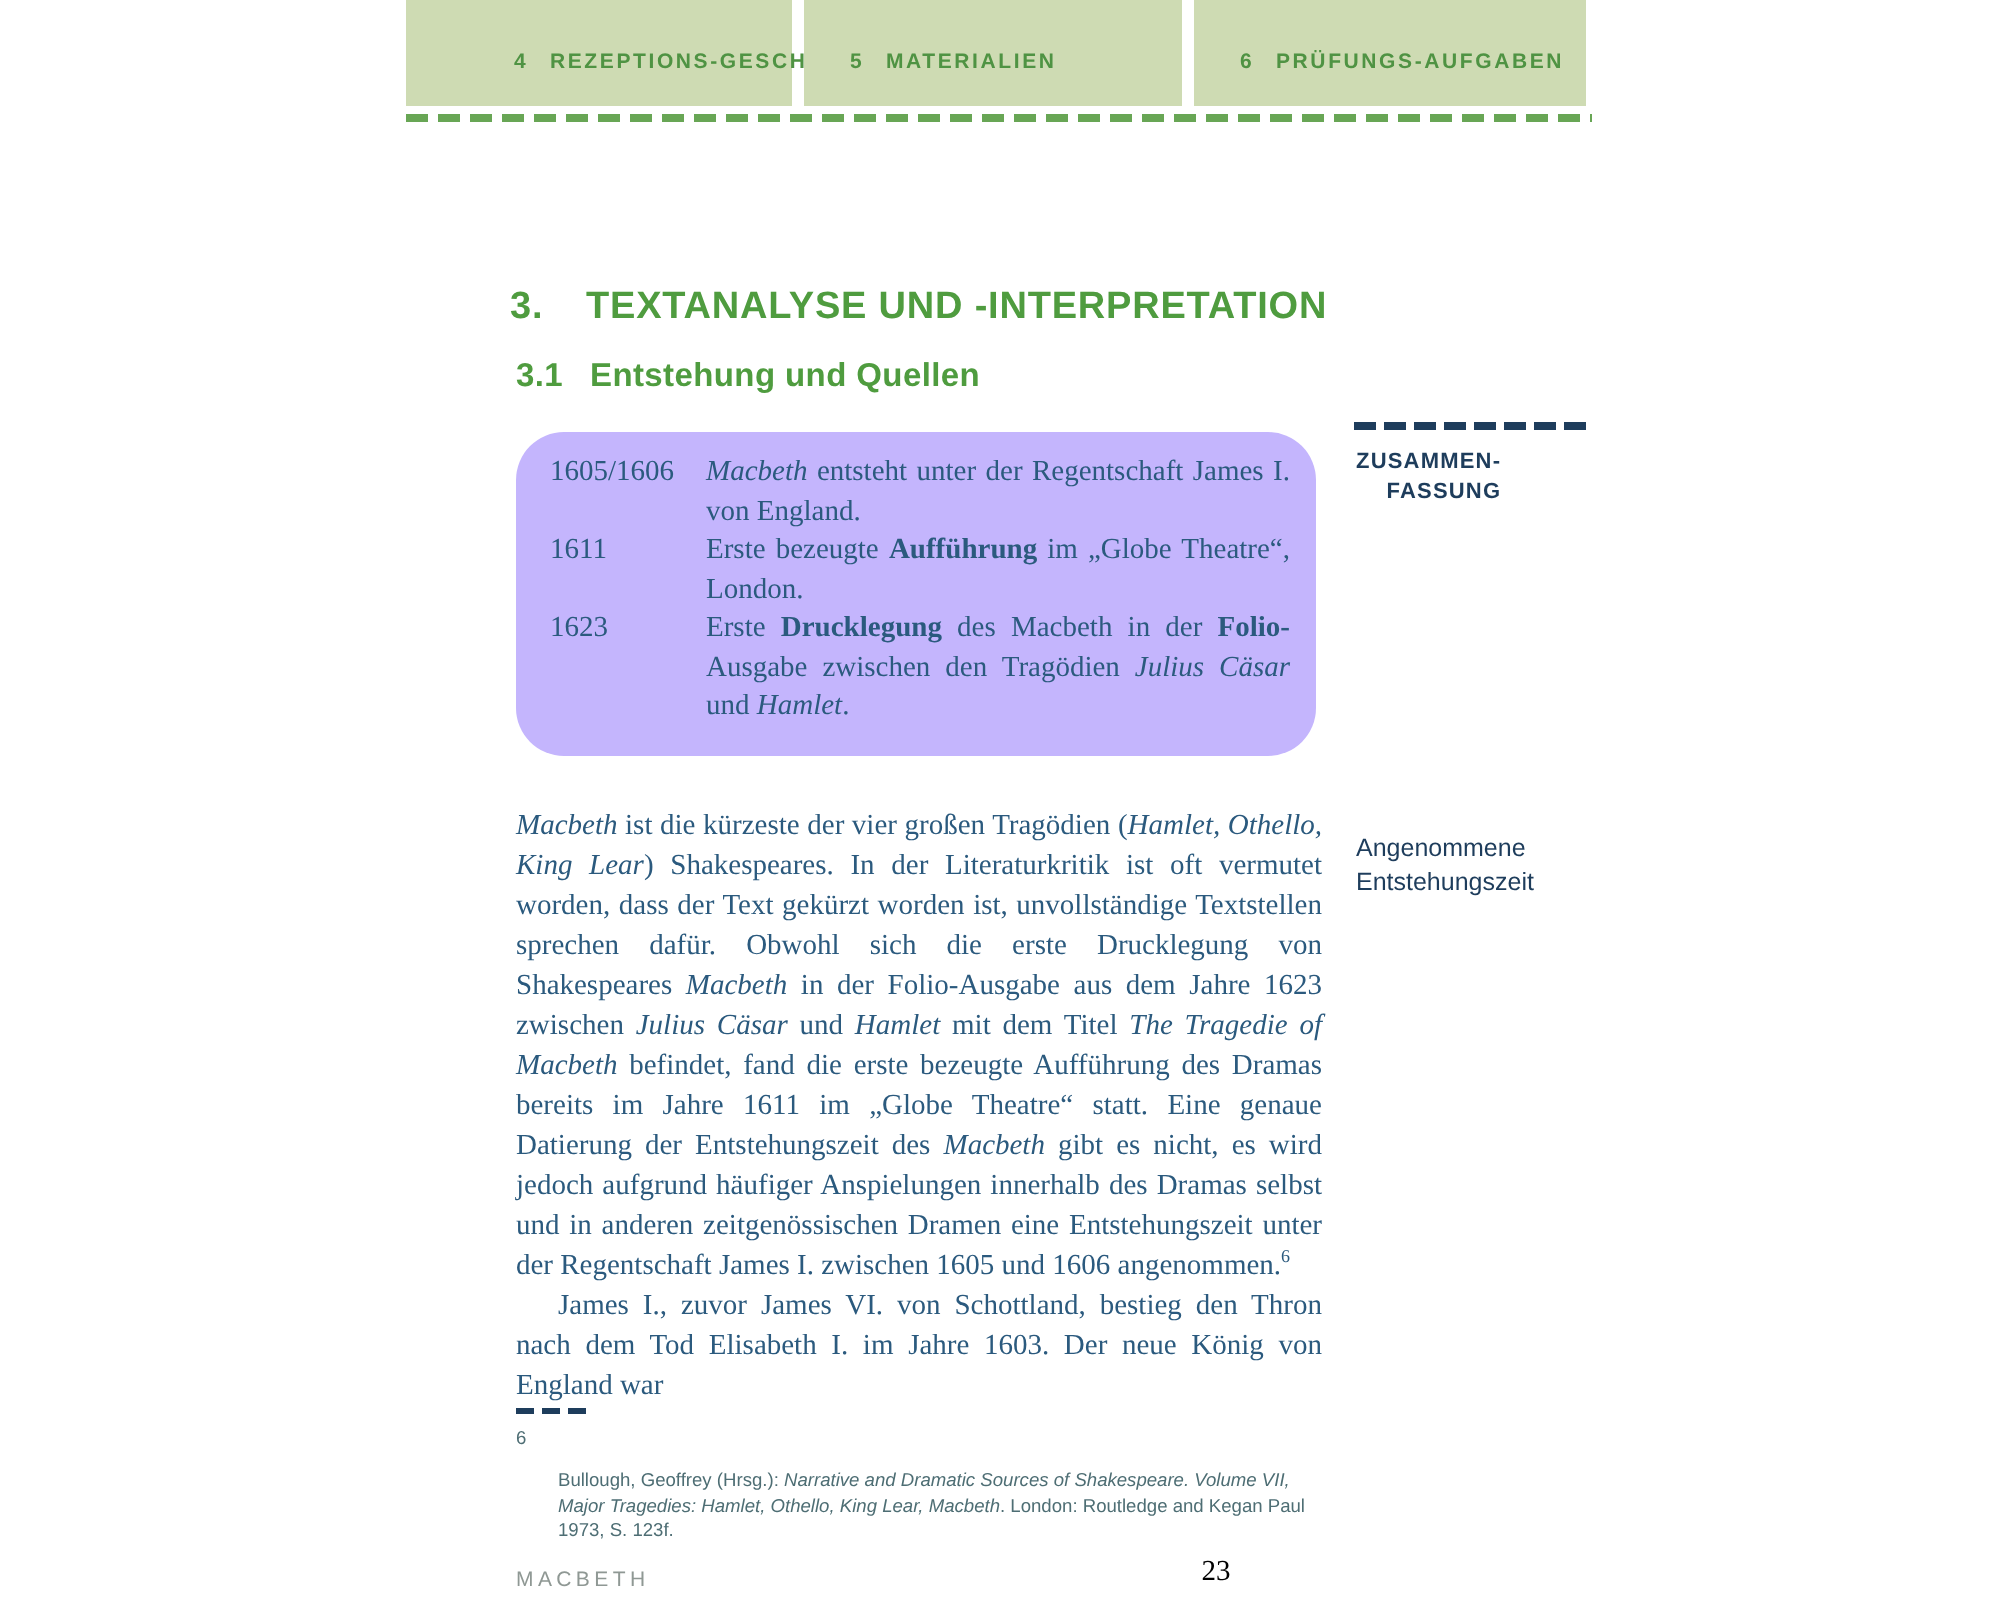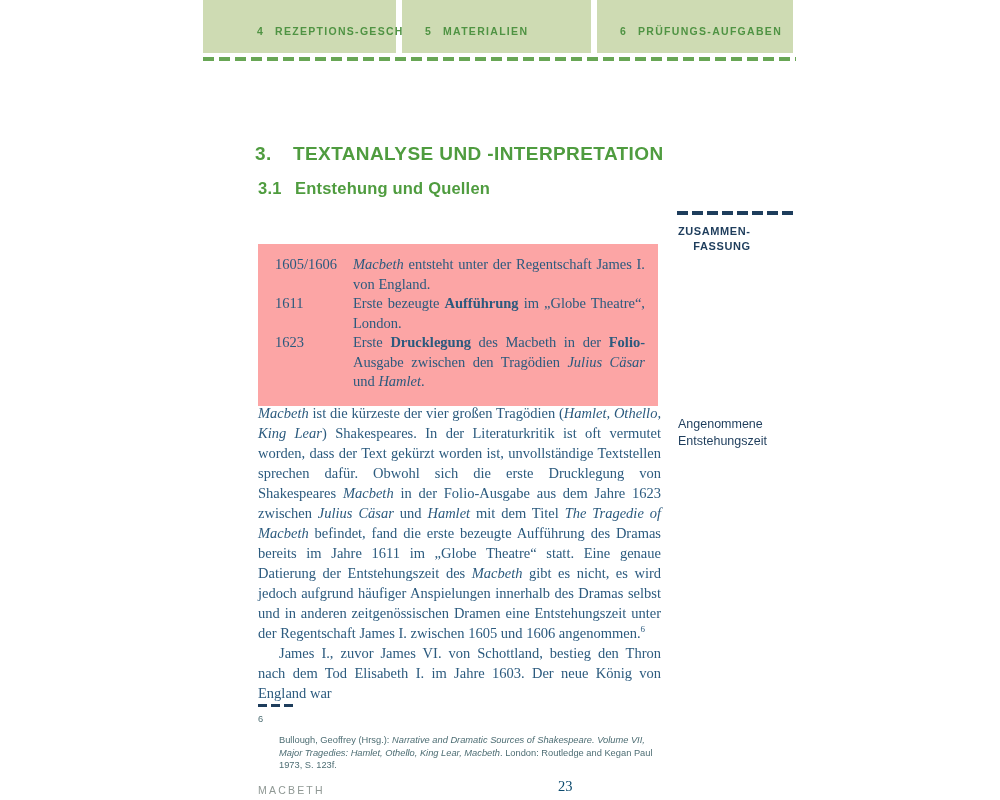--- a/index.html
+++ b/index.html
@@ -61,25 +61,25 @@
     letter-spacing: 0.6px; line-height: 15px; text-align: right;
   }
   .summary-label span, .margin-note span { display: block; }
   .margin-note {
     position: absolute; left: 678px; top: 416px;
     color: #1e3d5c; font-size: 12.5px; line-height: 17px;
   }
 
   
   .timeline-box {
-    position: absolute; left: 258px; top: 244px; width: 400px; height: 162px;
+    position: absolute; left: 258px; top: 216px; width: 400px; height: 162px;
     box-sizing: border-box; padding: 11px 13px 0 17px;
-    background: #fca5a5;
+    background: #c4b5fd;
     font-family: "Liberation Serif", serif;
-    font-size: 14.5px; line-height: 19.5px; color: #2b5a7e;
+    font-size: 14.5px; line-height: 19.5px; color: #2b5a7e; border-radius: 24px;
   }
   .tl-row { display: flex; }
   .tl-year { width: 78px; flex-shrink: 0; }
   .tl-text { flex: 1; text-align: justify; }
 
   
   .body-text {
     position: absolute; left: 258px; top: 403px; width: 403px;
     font-family: "Liberation Serif", serif;
     font-size: 14.5px; line-height: 20px; color: #2b5a7e;
@@ -100,22 +100,22 @@
   }
   .fn-num { width: 21px; flex-shrink: 0; }
   .fn-text { flex: 1; margin-top: 21px; }
 
   
   .footer-title {
     position: absolute; left: 258px; top: 784px;
     color: #8f9894; font-size: 10.5px; letter-spacing: 2.2px;
   }
   .page-number {
-    position: absolute; left: 558px; top: 778px; width: 100px; text-align: left;
-    font-family: "Liberation Serif", serif; font-size: 14.5px; color: #0c4a6e;
+    position: absolute; left: 558px; top: 778px; width: 100px; text-align: center;
+    font-family: "Liberation Serif", serif; font-size: 14.5px; color: #000000;
   }
 </style>
 </head>
 <body>
 
 <div class="page">
 
   <header class="tabs">
     <div class="tab tab-0">
       <span class="tab-num">4</span>

